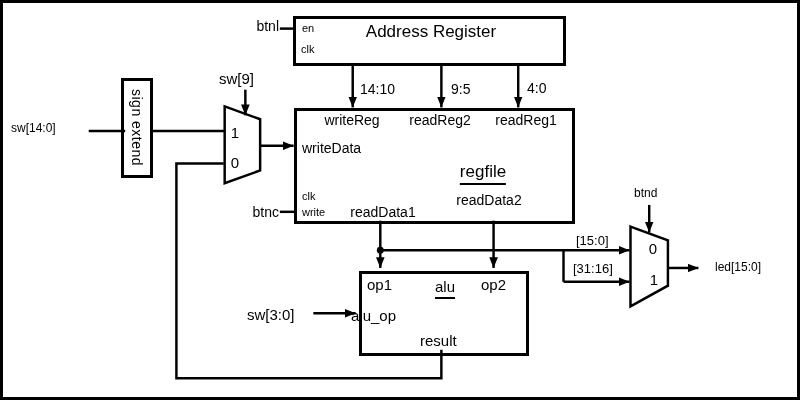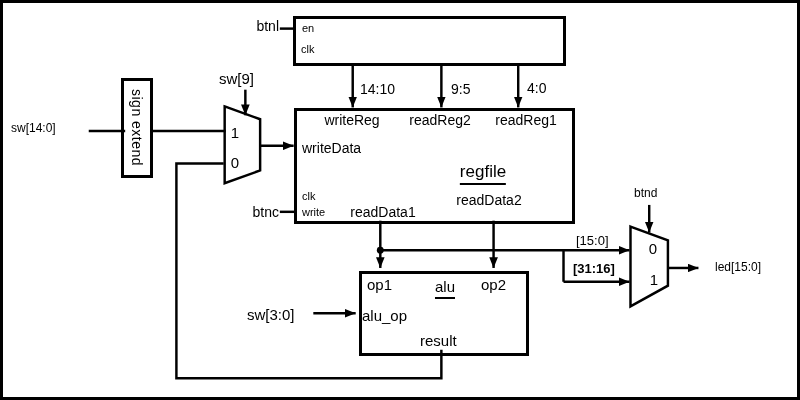--- a/index.html
+++ b/index.html
@@ -70,20 +70,21 @@
   </svg>
 
   <div class="box" id="addr-reg-box"></div>
   <div class="box" id="regfile-box"></div>
   <div class="box" id="alu-box"></div>
   <div class="box" id="sign-extend-box">
     <span class="vert">sign extend</span>
   </div>
 
   <span class="lbl rgt f14" style="left:276px;top:16px;text-align:right;">btnl</span>
+  <span class="lbl ctr f17" style="left:428px;top:20px;">Address Register</span>
   <span class="lbl f11" style="left:299px;top:19px;">en</span>
   <span class="lbl f11" style="left:298px;top:40px;">clk</span>
 
   <span class="lbl f14" style="left:357px;top:79px;">14:10</span>
   <span class="lbl f14" style="left:448px;top:79px;">9:5</span>
   <span class="lbl f14" style="left:524px;top:78px;">4:0</span>
 
   <span class="lbl ctr f14" style="left:349px;top:110px;">writeReg</span>
   <span class="lbl ctr f14" style="left:437px;top:110px;">readReg2</span>
   <span class="lbl ctr f14" style="left:523px;top:110px;">readReg1</span>
@@ -97,24 +98,24 @@
   <span class="lbl f16" style="left:8px;top:119px;">sw[14:0]</span>
   <span class="lbl f15" style="left:216px;top:68px;">sw[9]</span>
   <span class="lbl rgt f14" style="left:276px;top:202px;">btnc</span>
 
   <span class="lbl ctr f15" style="left:232px;top:122px;">1</span>
   <span class="lbl ctr f15" style="left:232px;top:152px;">0</span>
 
   <span class="lbl f15" style="left:364px;top:274px;">op1</span>
   <span class="lbl ctr f15 und" style="left:442px;top:276px;">alu</span>
   <span class="lbl f15" style="left:478px;top:274px;">op2</span>
-  <span class="lbl f15" style="left:359px;top:305px;">alu_op</span>
+  <span class="lbl f15" style="left:348px;top:305px;">alu_op</span>
   <span class="lbl f15" style="left:417px;top:330px;">result</span>
   <span class="lbl f15" style="left:244px;top:304px;">sw[3:0]</span>
 
   <span class="lbl f13" style="left:573px;top:231px;">[15:0]</span>
-  <span class="lbl f13" style="left:570px;top:259px;font-weight:bold;">[31:16]</span>
+  <span class="lbl f13" style="left:570px;top:259px;">[31:16]</span>
   <span class="lbl f16" style="left:631px;top:184px;">btnd</span>
   <span class="lbl ctr f15" style="left:650px;top:238px;">0</span>
   <span class="lbl ctr f15" style="left:651px;top:269px;">1</span>
   <span class="lbl f16" style="left:712px;top:258px;">led[15:0]</span>
 
 </div>
 
 </body></html>

